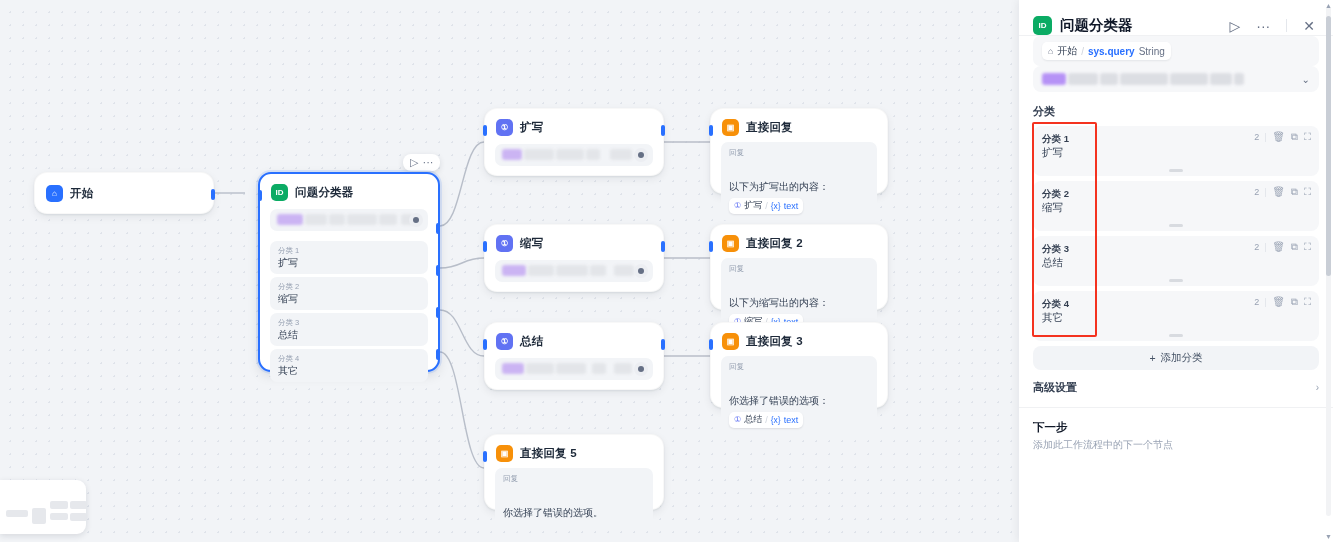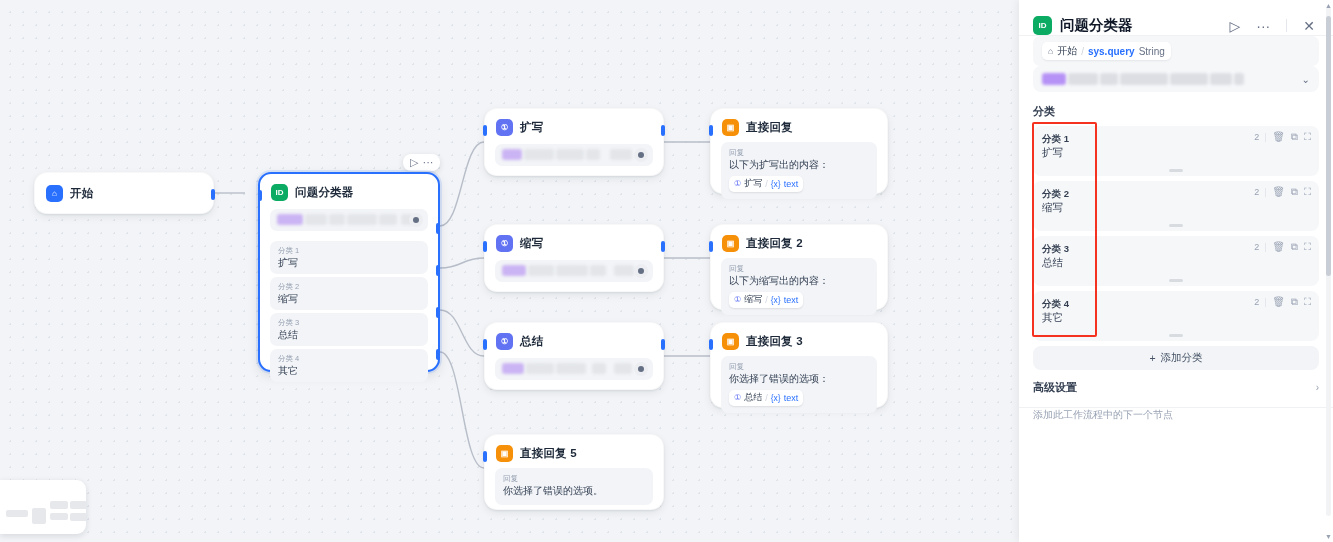--- a/index.html
+++ b/index.html
@@ -64,21 +64,21 @@
 
   .cls-row {
     margin: 0 10px 3px 10px; background: #f2f4f7; border-radius: 7px;
     padding: 4px 8px 5px 8px;
   }
   .cls-k { font-size: 7.5px; color: #98a2b3; line-height: 11px; }
   .cls-v { font-size: 10px; color: #344054; line-height: 13px; }
 
   .ans-body { margin: 0 10px 10px 10px; background: #f2f4f7; border-radius: 7px; padding: 5px 8px 7px; }
   .ans-k { font-size: 7.5px; color: #98a2b3; line-height: 11px; }
-  .ans-t { font-size: 10px; color: #344054; line-height: 14px; }
+  .ans-t { font-size: 10px; color: #344054; line-height: 14px; margin-top: 22px; }
   .var-pill {
     display: inline-flex; align-items: center; gap: 3px; margin-top: 3px;
     background: #fff; border-radius: 5px; padding: 1px 5px 2px;
     box-shadow: 0 1px 2px rgba(16,24,40,.10); font-size: 9px;
   }
   .var-pill .vi { color: #6172f3; font-size: 8px; }
   .var-pill .vn { color: #344054; }
   .var-pill .sl { color: #d0d5dd; }
   .var-pill .vx { color: #2970ff; font-size: 8.5px; }
   .var-pill .vt { color: #2970ff; }
@@ -506,20 +506,21 @@
       <span>+</span>
       <span>添加分类</span>
     </div>
 
     <div class="adv">
       <span>高级设置</span>
       <span class="ch">›</span>
     </div>
 
     <div class="p-sep" style="margin-top:12px;"></div>
+    <div class="next-title">下一步</div>
     <div class="next-sub">添加此工作流程中的下一个节点</div>
 
     <div id="pscroll">
       <div class="track"></div>
       <div class="thumb"></div>
     </div>
     <div class="sc-arrow" style="top:2px;">▲</div>
     <div class="sc-arrow" style="bottom:2px;">▼</div>
   </div>
 

